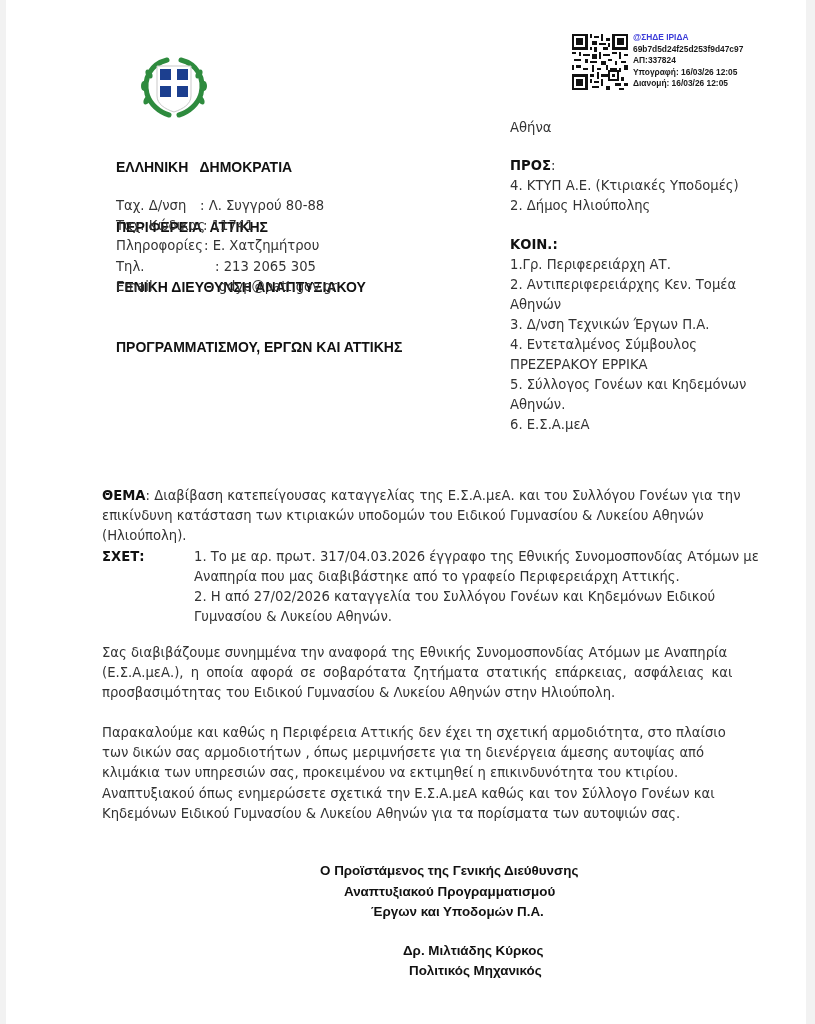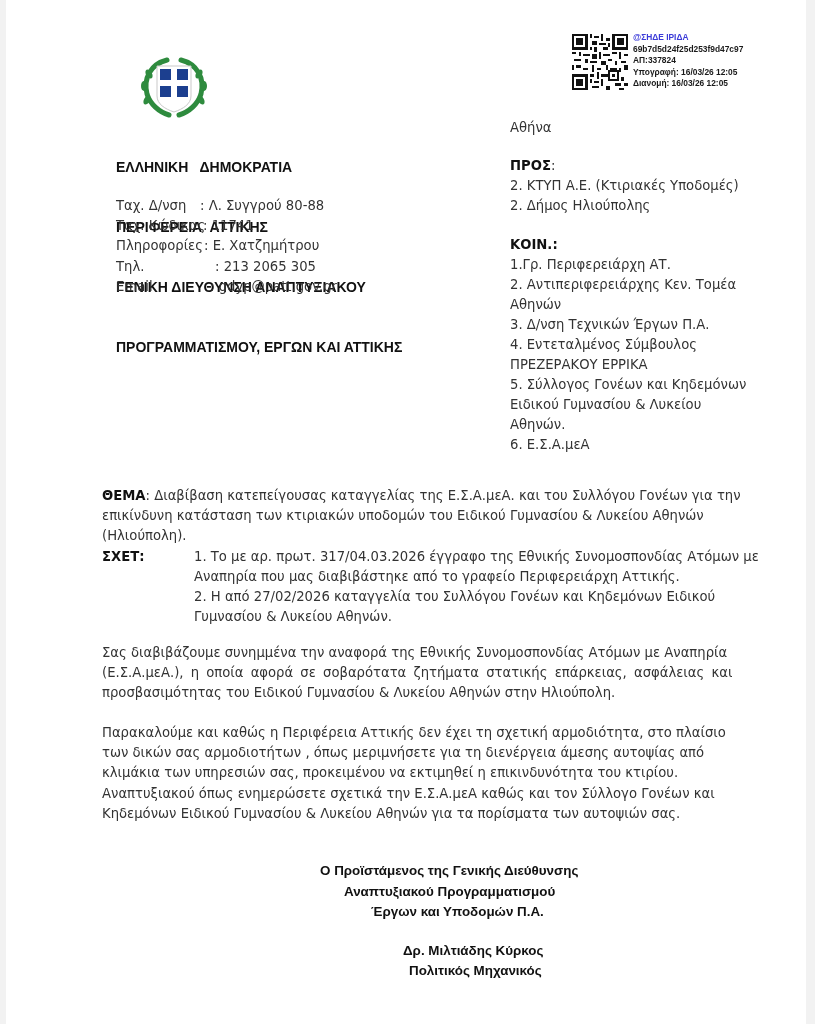--- a/index.html
+++ b/index.html
@@ -169,34 +169,33 @@
     <div class="row" style="position:relative;height:20.2px">
       <span class="lbl">Email</span>
       <span class="val" style="left:94px">: gdyp@patt.gov.gr</span>
     </div>
   </div>
 
   <div class="abs right" style="top:118px">Αθήνα</div>
 
   <div class="abs right" style="top:156px">
     <div><span class="bold">ΠΡΟΣ</span><span>:</span></div>
-    <div>2. ΚΤΥΠ Α.Ε. (Κτιριακές Υποδομές)</div>
+    <div>4. ΚΤΥΠ Α.Ε. (Κτιριακές Υποδομές)</div>
     <div>2. Δήμος Ηλιούπολης</div>
   </div>
 
   <div class="abs right" style="top:235px">
     <div class="bold">ΚΟΙΝ.:</div>
     <div>1.Γρ. Περιφερειάρχη ΑΤ.</div>
     <div>2. Αντιπεριφερειάρχης Κεν. Τομέα</div>
     <div>Αθηνών</div>
     <div>3. Δ/νση Τεχνικών Έργων Π.Α.</div>
     <div>4. Εντεταλμένος Σύμβουλος</div>
     <div>ΠΡΕΖΕΡΑΚΟΥ ΕΡΡΙΚΑ</div>
     <div>5. Σύλλογος Γονέων και Κηδεμόνων</div>
-    <div>Ειδικού Γυμνασίου &amp; Λυκείου</div>
     <div>Αθηνών.</div>
     <div>6. Ε.Σ.Α.μεΑ</div>
   </div>
 
   <div class="abs body" style="top:486px">
     <div class="line"><span class="bold">ΘΕΜΑ</span><span>: Διαβίβαση κατεπείγουσας καταγγελίας της Ε.Σ.Α.μεΑ. και του Συλλόγου Γονέων για την</span></div>
     <div class="line">επικίνδυνη κατάσταση των κτιριακών υποδομών του Ειδικού Γυμνασίου &amp; Λυκείου Αθηνών</div>
     <div class="line">(Ηλιούπολη).</div>
     <div class="sxet">
       <div class="label">ΣΧΕΤ:</div>

